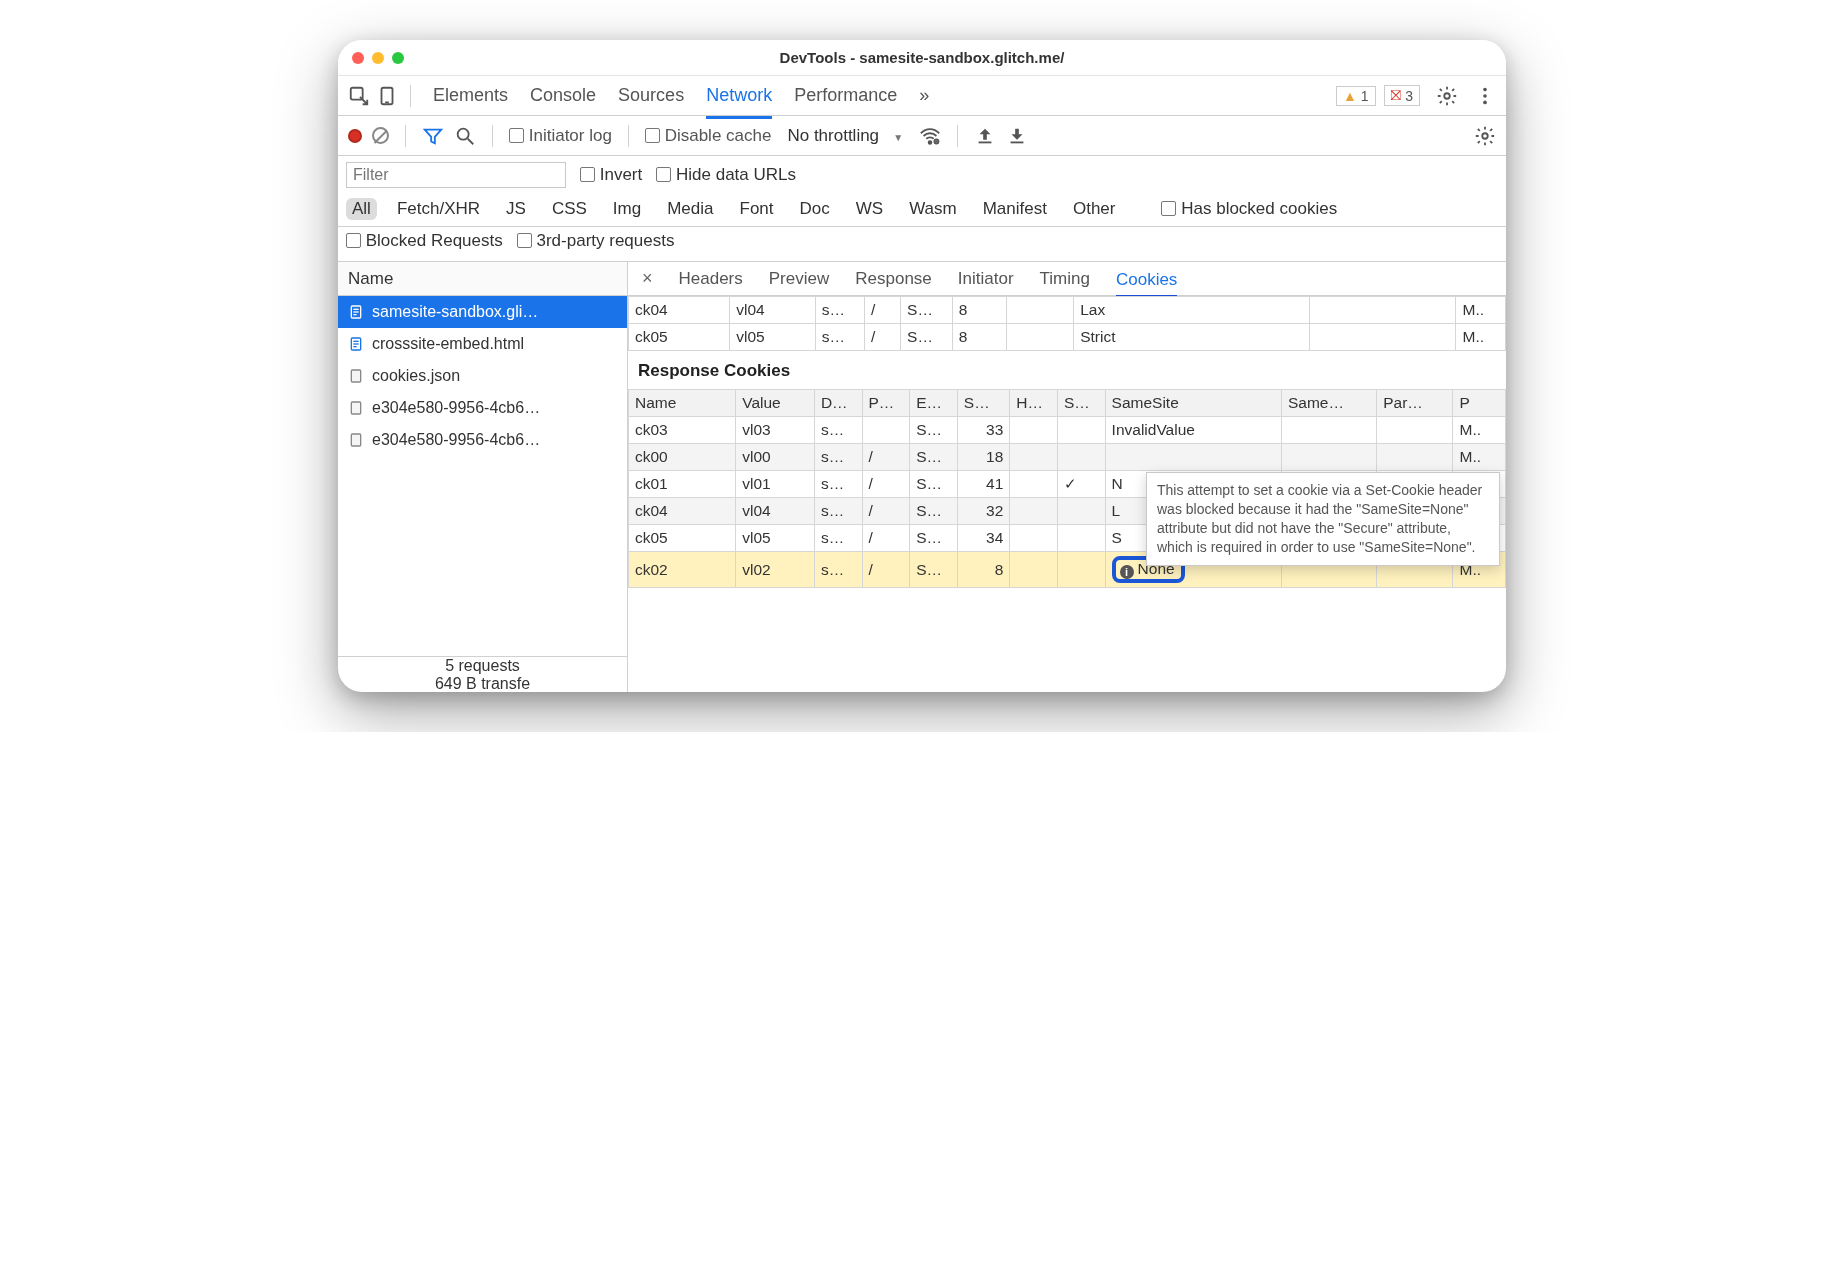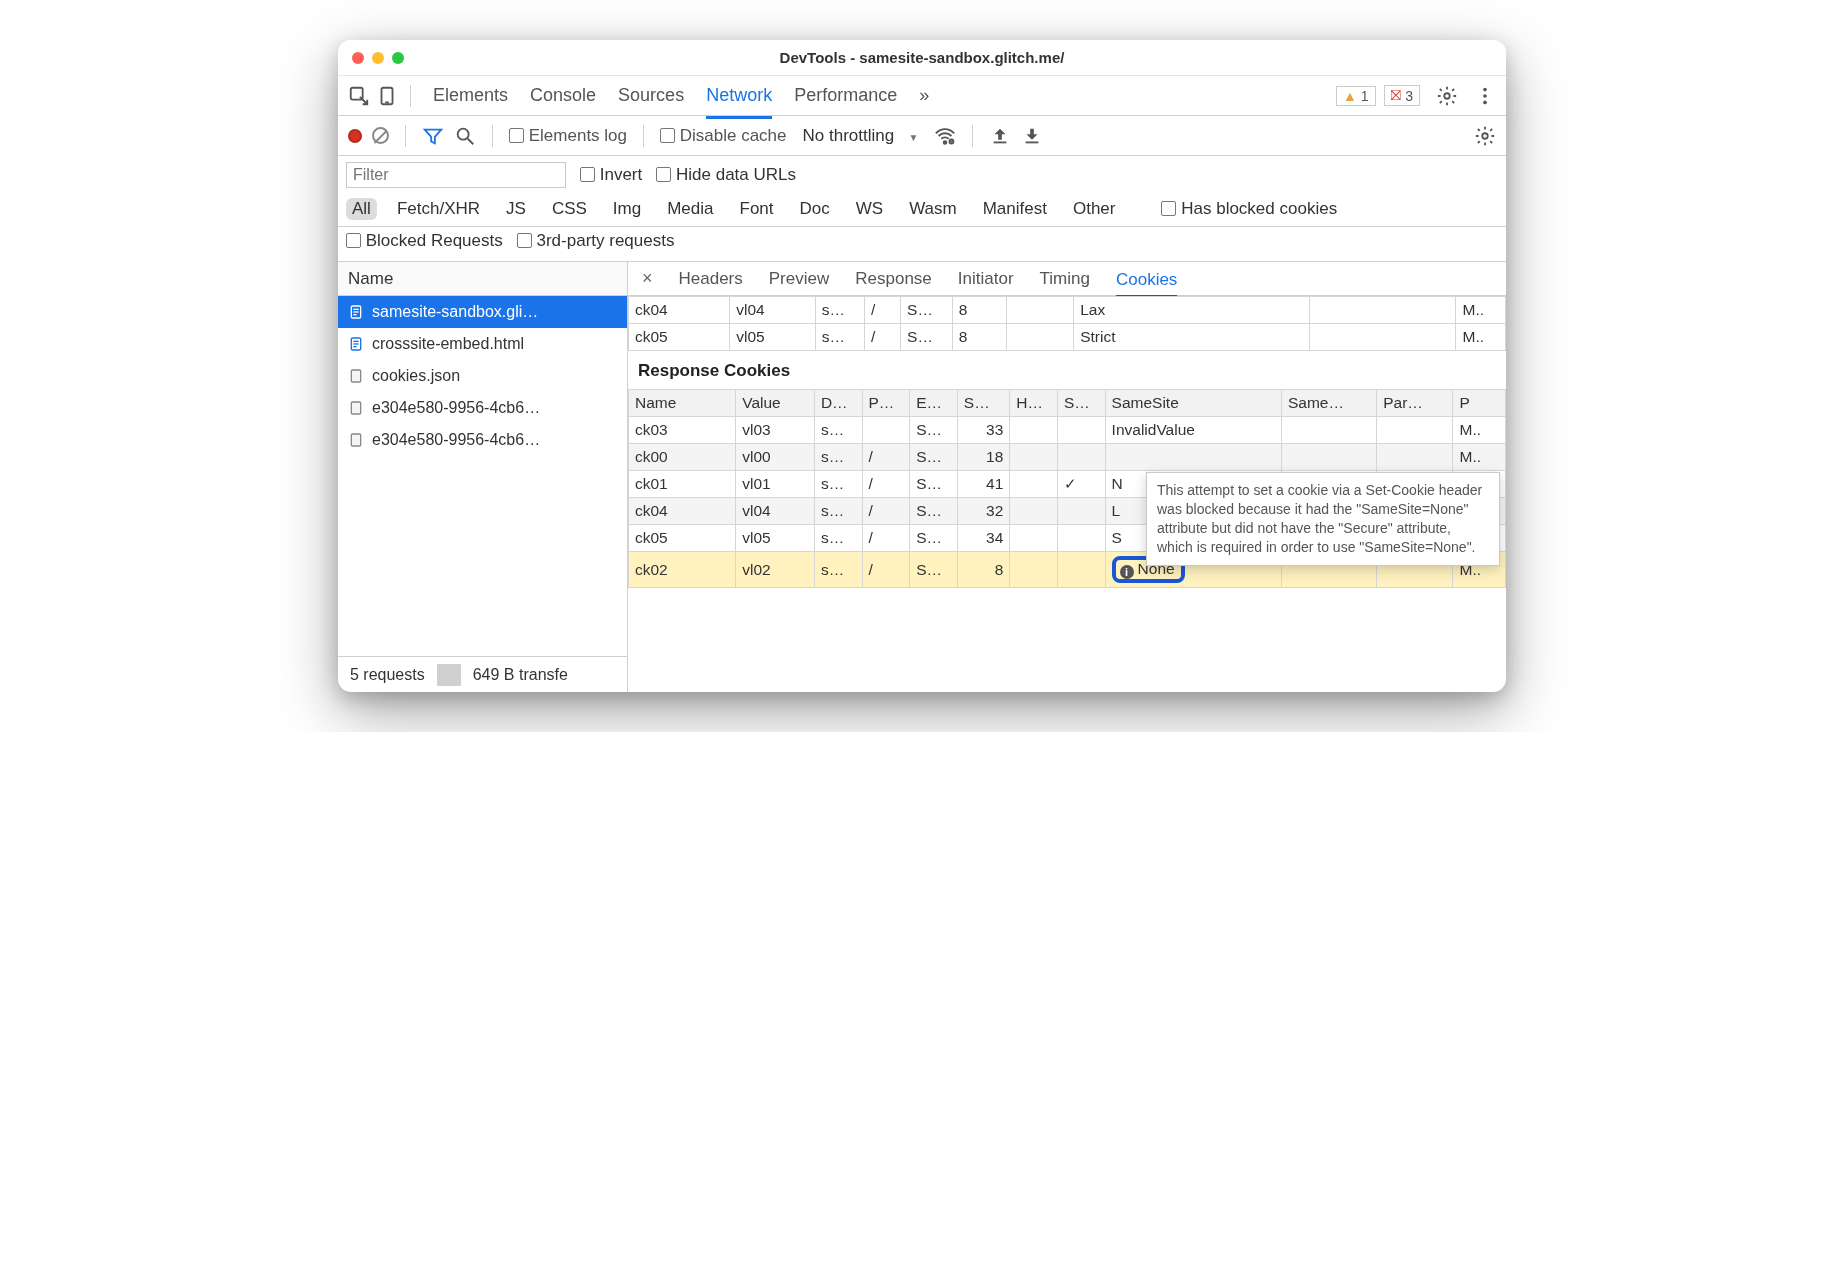--- a/index.html
+++ b/index.html
@@ -9,21 +9,21 @@
     display: flex;
     align-items: flex-start;
     justify-content: center;
     padding: 40px;
     font-size: 14px;
     color: #333;
   }
   .window {
     width: 1168px;
     background: #fff;
-    border-radius: 13px;
+    border-radius: 24px;
     box-shadow: 0 20px 60px rgba(0,0,0,.35), 0 6px 20px rgba(0,0,0,.2);
     overflow: hidden;
     position: relative;
   }
   
   .titlebar {
     height: 36px;
     background: #fff;
     display: flex;
     align-items: center;
@@ -101,21 +101,21 @@
   .req-list{ flex:1; overflow:auto;}
   .req-item{
     height:32px; display:flex; align-items:center; gap:8px; padding:0 10px; font-size:16px; color:#333;
     white-space:nowrap; overflow:hidden; text-overflow:ellipsis;
   }
   .req-item.selected{ background:#1a73e8; color:#fff;}
   .req-ico{ width:16px;height:16px; display:inline-flex; align-items:center; justify-content:center; flex:0 0 16px;}
   .req-ico svg{width:16px;height:16px;}
   .req-footer{
     height:36px; border-top:1px solid #d0d0d0; display:flex; align-items:center;
-    font-size:16px; color:#333;
+    font-size:16px; color:#333;flex-direction:column;
   }
   .req-footer span{ padding:0 12px;}
   .req-footer .sep{ width:1px; height:22px; background:#d0d0d0;}
   
   .detail{ flex:1; display:flex; flex-direction:column; overflow:hidden; position:relative;}
   .detail-tabs{
     height:34px; display:flex; align-items:center; gap:26px; padding:0 14px;
     border-bottom:1px solid #d0d0d0; font-size:17px; color:#555; background:#fff;
   }
   .detail-tab{ padding:5px 0;}
@@ -222,21 +222,21 @@
           <path d="M3 5h18L14 13v7l-4-2v-5L3 5z"></path>
         </svg>
     </span>
     <span class="icon-btn">
       <svg viewBox="0 0 24 24" fill="none" stroke="#555" stroke-width="2">
           <circle cx="10" cy="10" r="6"></circle>
           <line x1="15" y1="15" x2="21" y2="21"></line>
         </svg>
     </span>
     <span class="sep-v"></span>
-    <label><span class="chk"></span> <span>Elements log</span></label>
+    <label><span class="chk"></span> <span>Initiator log</span></label>
     <span class="sep-v"></span>
     <label><span class="chk"></span> <span>Disable cache</span></label>
     <span class="sel-throttle"><span>No throttling</span> &nbsp;&nbsp;<span class="tri-down">▼</span></span>
     <span class="icon-btn">
       <svg viewBox="0 0 24 24" fill="none" stroke="#555" stroke-width="2">
           <path d="M2 9c6-6 14-6 20 0M5 12c4-4 10-4 14 0M8 15c2-2 6-2 8 0"></path>
           <circle cx="12" cy="19" r="1.5" fill="#555"></circle>
           <circle cx="19" cy="18" r="2.2" fill="none"></circle>
           <path d="M19 16.8v2.4M17.8 18h2.4" stroke-width="1.4"></path>
         </svg>

